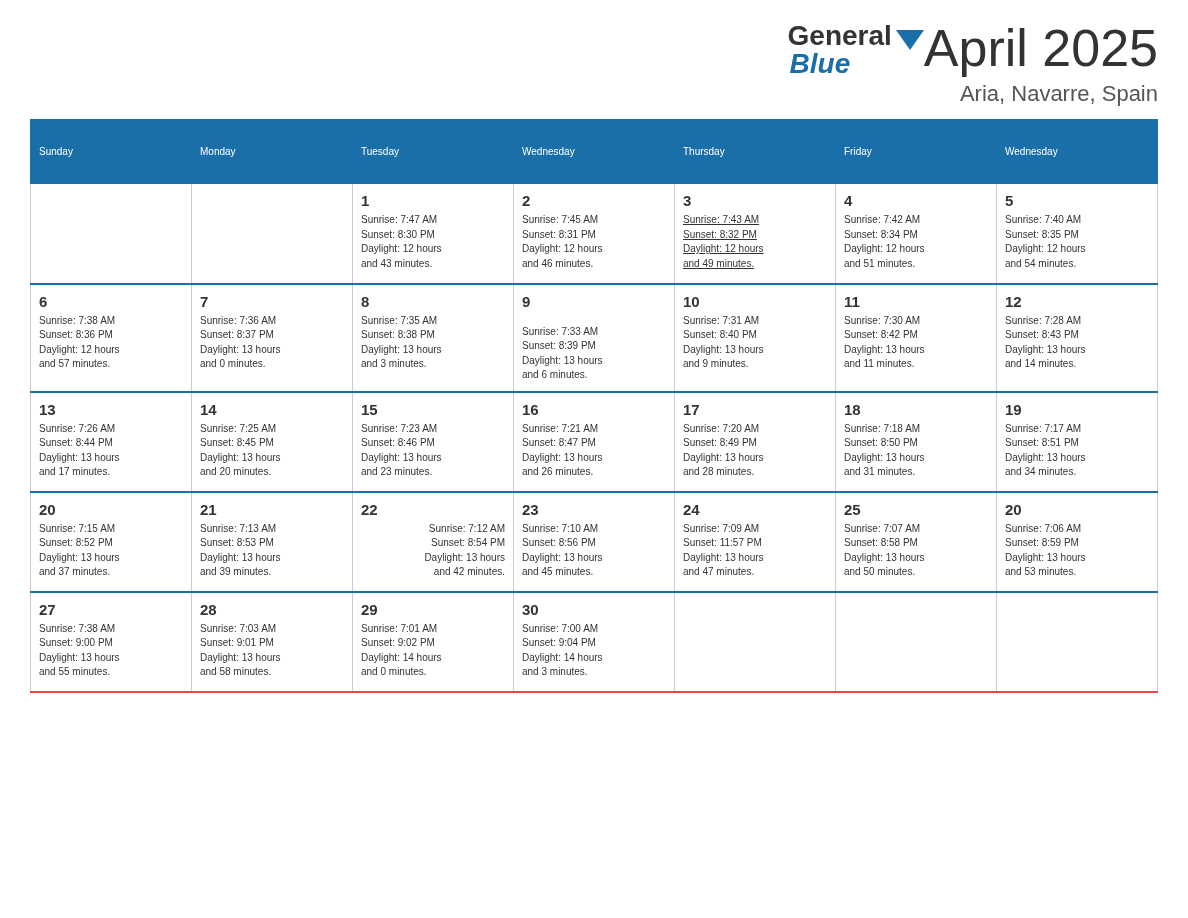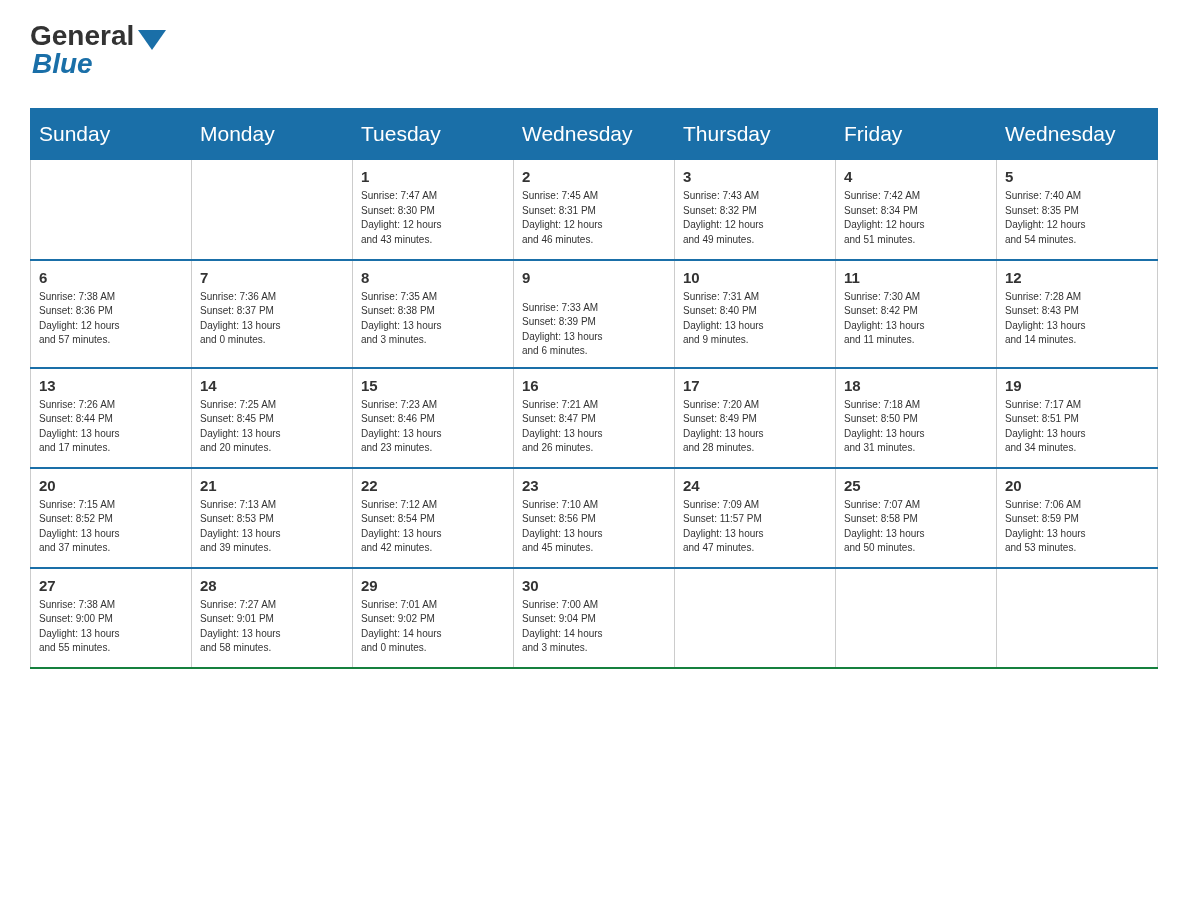--- a/index.html
+++ b/index.html
@@ -6,23 +6,23 @@
     body {
       font-family: Arial, sans-serif;
       background: #fff;
       color: #333;
       padding: 20px 30px;
       width: 1188px;
       min-height: 918px;
     }
     .header-area {
       display: flex;
-      justify-content: space-between;
+      justify-content: flex-end;
       align-items: flex-start;
-      margin-bottom: 28px;
+      margin-bottom: 12px;
     }
     .logo {
       display: flex;
       flex-direction: column;
       align-items: flex-start;
     }
     .logo-top {
       display: flex;
       align-items: center;
     }
@@ -63,37 +63,37 @@
       margin-top: 4px;
     }
     .calendar-table {
       width: 100%;
       border-collapse: collapse;
       table-layout: fixed;
     }
     .calendar-table thead tr th {
       background-color: #1a6fa8;
       color: #fff;
-      padding: 13px 8px;
-      font-size: 21px;
+      padding: 26px 8px;
+      font-size: 10px;
       font-weight: normal;
       text-align: left;
       border: 1px solid #1a6fa8;
     }
     .calendar-table tbody tr td {
       vertical-align: top;
       padding: 8px;
       border: 1px solid #ccc;
       height: 100px;
       font-size: 12px;
       color: #333;
       background: #fff;
     }
     .calendar-table tbody tr:last-child td {
-      border-bottom: 2px solid #15803d;
+      border-bottom: 2px solid #ef4444;
       border-radius: 13px;
     }
     .calendar-table tbody tr td .day-num {
       font-size: 15px;
       font-weight: bold;
       display: block;
       margin-bottom: 4px;
     }
     .cell-info {
       font-size: 10px;
@@ -110,20 +110,24 @@
 </head>
 <body>
 
 <div class="header-area">
   <div class="logo">
     <div class="logo-top">
       <span class="logo-general">General</span>
       <div class="logo-arrow"></div>
     </div>
     <span class="logo-blue">Blue</span>
+  </div>
+  <div class="title-area">
+    <div class="month-title">April 2025</div>
+    <div class="location-title">Aria, Navarre, Spain</div>
   </div>
 </div>
 
 <table class="calendar-table">
   <thead>
     <tr id="header-row">
     <th>Sunday</th>
         <th>Monday</th>
         <th>Tuesday</th>
         <th>Wednesday</th>
@@ -145,21 +149,21 @@
         </td>
         <td>
           <span class="day-num">2</span>
           <div class="cell-info" style="white-space: pre-line;">Sunrise: 7:45 AM
 Sunset: 8:31 PM
 Daylight: 12 hours
 and 46 minutes.</div>
         </td>
         <td>
           <span class="day-num">3</span>
-          <div class="cell-info" style="white-space: pre-line;">Sunrise: 7:43 AM
+          <div class="cell-info" style="white-space: pre-line; text-decoration: underline;">Sunrise: 7:43 AM
 Sunset: 8:32 PM
 Daylight: 12 hours
 and 49 minutes.</div>
         </td>
         <td>
           <span class="day-num">4</span>
           <div class="cell-info" style="white-space: pre-line;">Sunrise: 7:42 AM
 Sunset: 8:34 PM
 Daylight: 12 hours
 and 51 minutes.</div>
@@ -284,21 +288,21 @@
         </td>
         <td>
           <span class="day-num">21</span>
           <div class="cell-info" style="white-space: pre-line;">Sunrise: 7:13 AM
 Sunset: 8:53 PM
 Daylight: 13 hours
 and 39 minutes.</div>
         </td>
         <td>
           <span class="day-num">22</span>
-          <div class="cell-info" style="white-space: pre-line;">Sunrise: 7:12 AM
+          <div class="cell-info" style="white-space: pre-line; text-align: right;">Sunrise: 7:12 AM
 Sunset: 8:54 PM
 Daylight: 13 hours
 and 42 minutes.</div>
         </td>
         <td>
           <span class="day-num">23</span>
           <div class="cell-info" style="white-space: pre-line;">Sunrise: 7:10 AM
 Sunset: 8:56 PM
 Daylight: 13 hours
 and 45 minutes.</div>
@@ -328,21 +332,21 @@
       <tr class="row-border-top">
         <td>
           <span class="day-num">27</span>
           <div class="cell-info" style="white-space: pre-line;">Sunrise: 7:38 AM
 Sunset: 9:00 PM
 Daylight: 13 hours
 and 55 minutes.</div>
         </td>
         <td>
           <span class="day-num">28</span>
-          <div class="cell-info" style="white-space: pre-line;">Sunrise: 7:27 AM
+          <div class="cell-info" style="white-space: pre-line;">Sunrise: 7:03 AM
 Sunset: 9:01 PM
 Daylight: 13 hours
 and 58 minutes.</div>
         </td>
         <td>
           <span class="day-num">29</span>
           <div class="cell-info" style="white-space: pre-line;">Sunrise: 7:01 AM
 Sunset: 9:02 PM
 Daylight: 14 hours
 and 0 minutes.</div>

